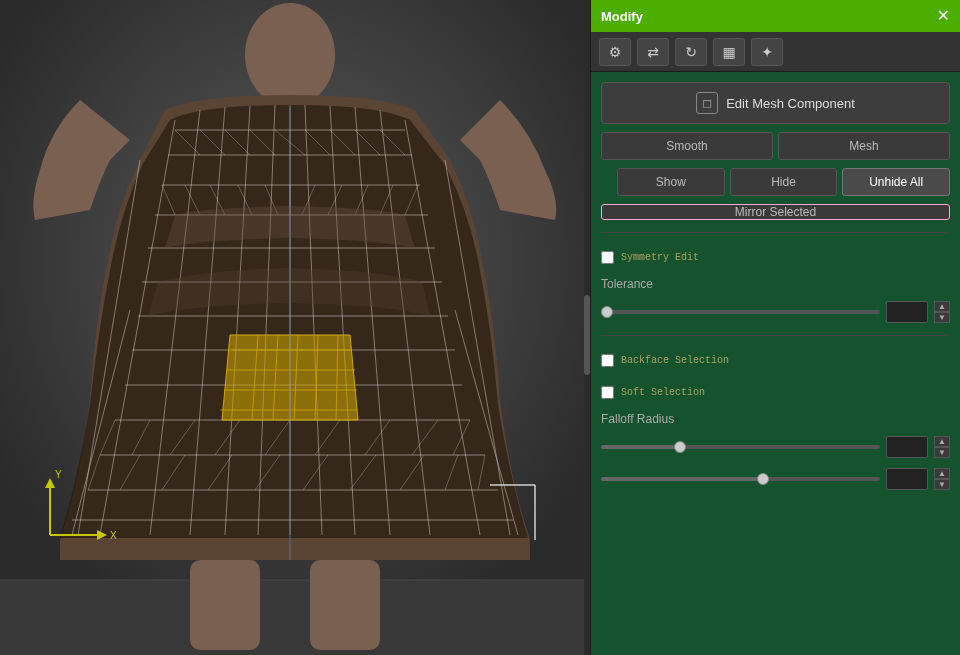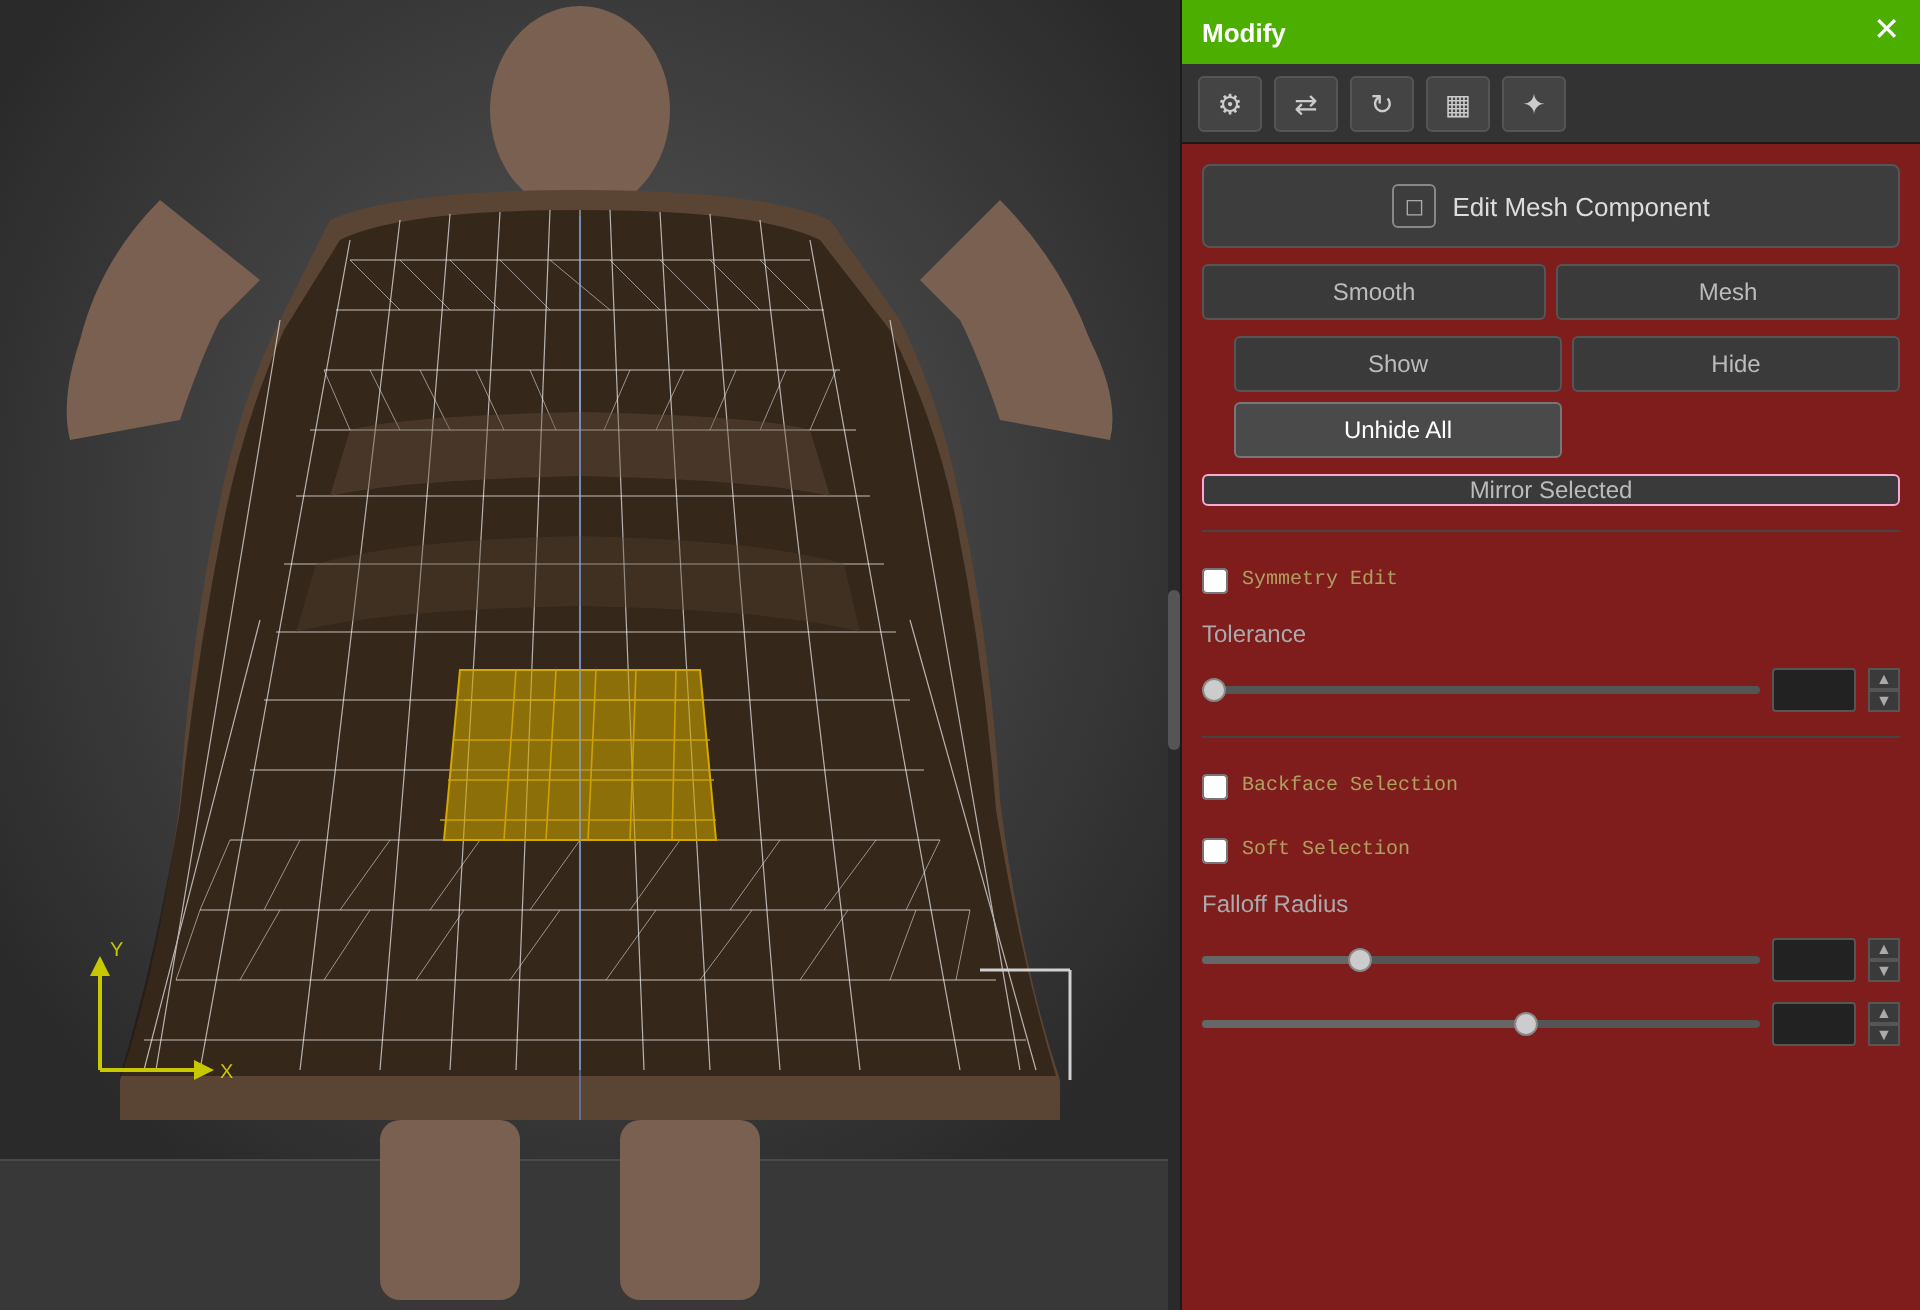--- a/index.html
+++ b/index.html
@@ -36,21 +36,21 @@
       position: absolute;
       top: 0; left: 0;
       width: 100%;
       height: 100%;
     }
 
     
     #panel {
       width: 370px;
       height: 655px;
-      background: #7f1d1d;
+      background: #14532d;
       display: flex;
       flex-direction: column;
       border-left: 1px solid #1a1a1a;
     }
 
     
     #panel-header {
       background: #4caf00;
       height: 32px;
       display: flex;
@@ -139,21 +139,21 @@
 
     
     .btn-grid-2 {
       display: grid;
       grid-template-columns: 1fr 1fr;
       gap: 5px;
     }
 
     .btn-grid-3 {
       display: grid;
-      grid-template-columns: 1fr 1fr;
+      grid-template-columns: 1fr 1fr 1fr;
       gap: 5px;
       padding-left: 16px;
     }
 
     .small-btn {
       background: #3a3a3a;
       border: 1px solid #555;
       border-radius: 3px;
       height: 28px;
       display: flex;

